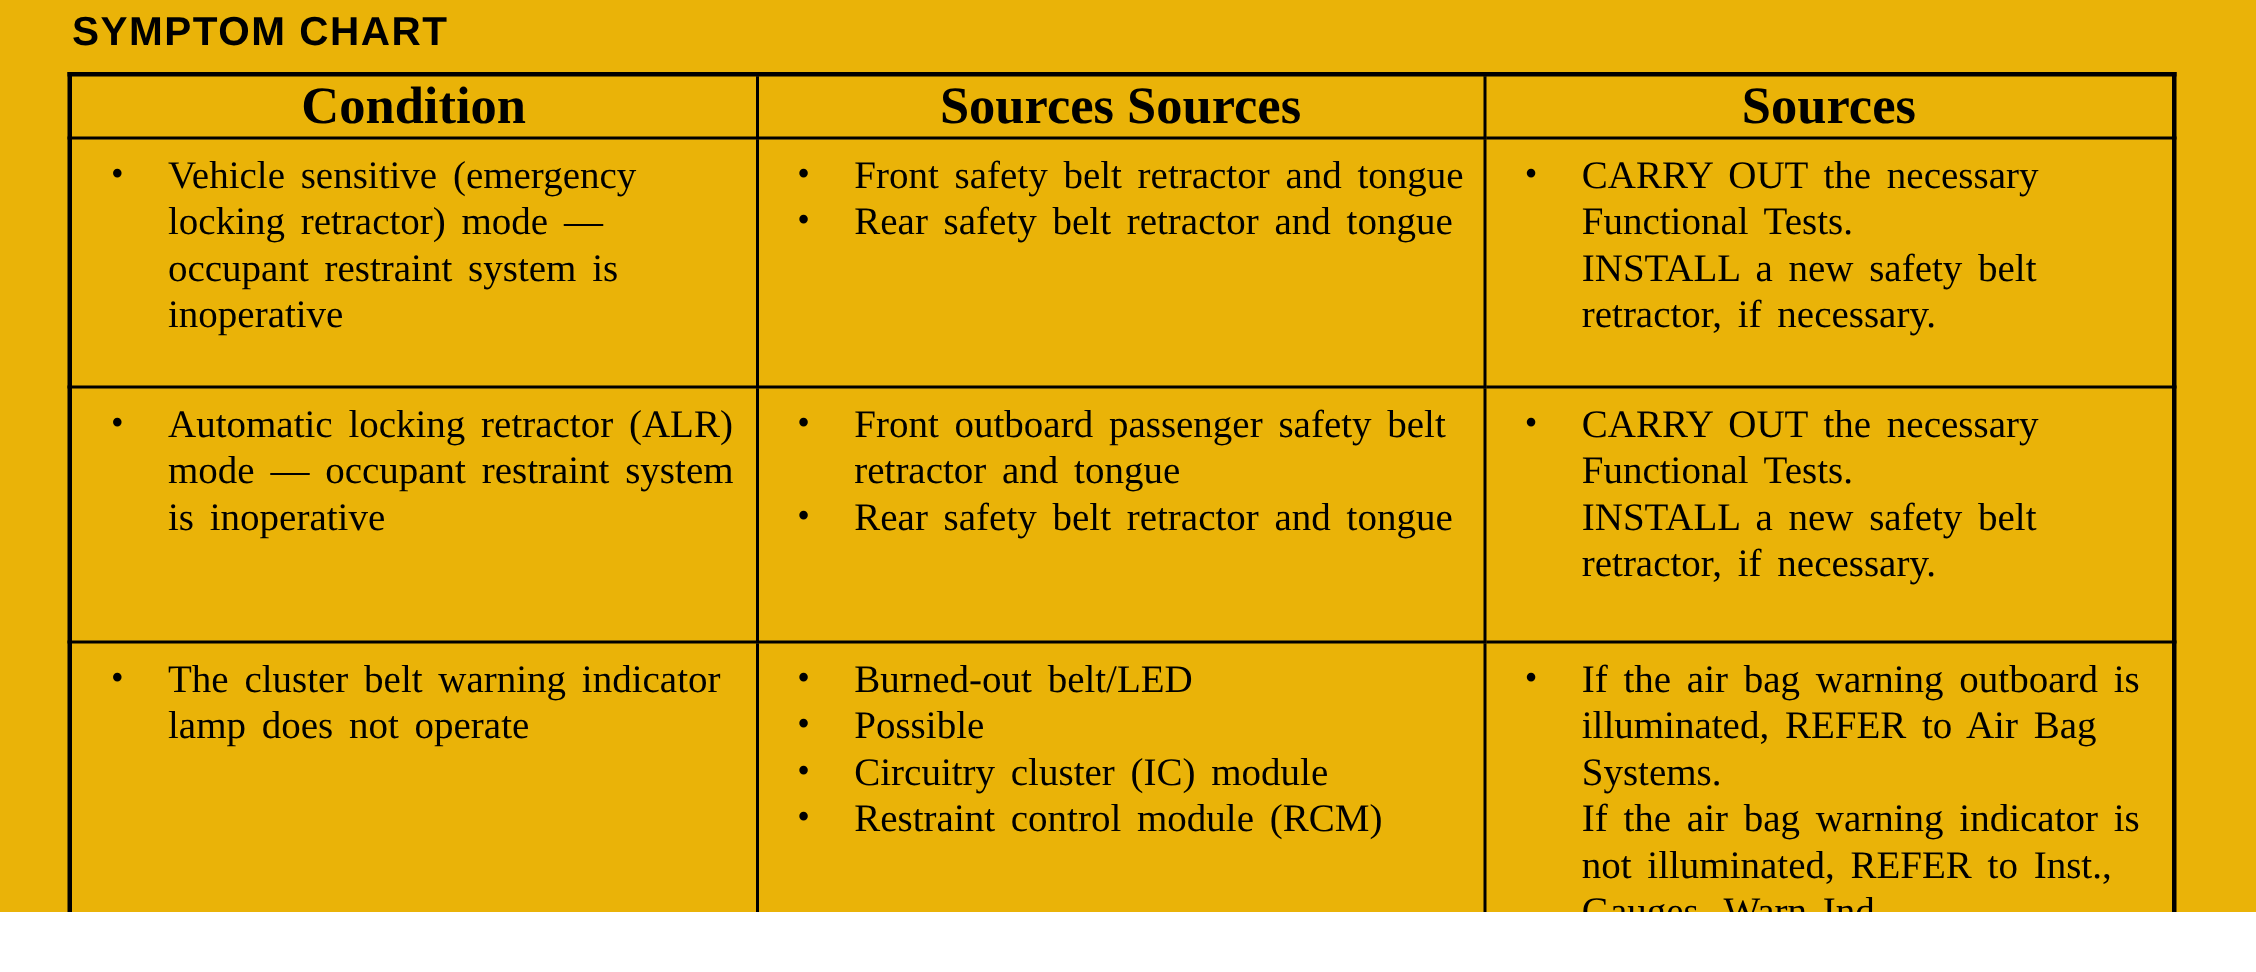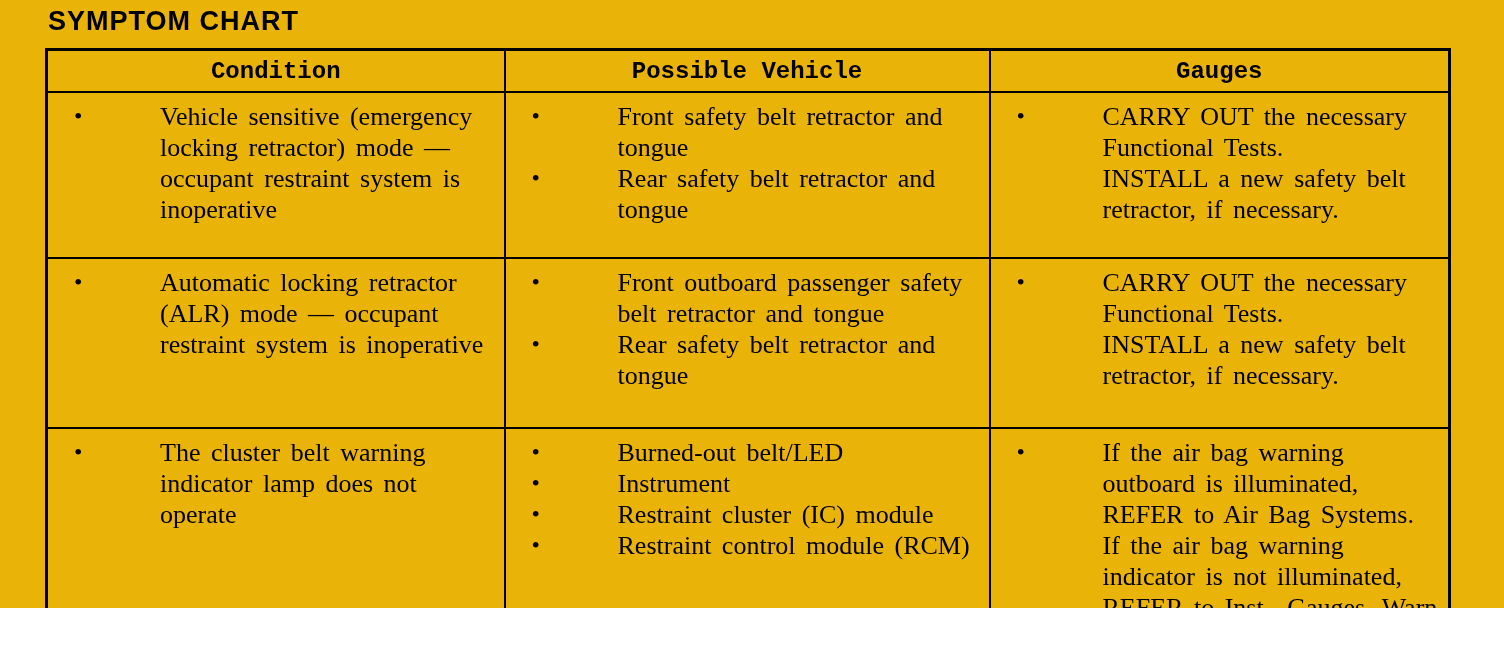--- a/index.html
+++ b/index.html
@@ -33,23 +33,23 @@
     border-collapse: collapse;
     table-layout: fixed;
     border: 3px solid #000000;
   }
   table.symptom-table col.c1 { width: 458px; }
   table.symptom-table col.c2 { width: 485px; }
   table.symptom-table col.c3 { width: 460px; }
   table.symptom-table th {
     border: 2px solid #000000;
     height: 40px;
-    font-family: Liberation Mono, monospace;
+    font-family: Liberation Serif, serif;
     font-weight: bold;
-    font-size: 24px;
+    font-size: 35px;
     text-align: center;
     vertical-align: middle;
     padding: 0;
   }
   table.symptom-table td {
     border: 2px solid #000000;
     vertical-align: top;
     padding: 8px 8px 8px 0;
     font-family: "Liberation Serif", "DejaVu Serif", serif;
     font-size: 26px;
@@ -65,40 +65,39 @@
   }
   .bullet-glyph {
     flex: none;
     width: 38px;
     padding-left: 26px;
     font-size: 24px;
   }
   .bullet-text {
     flex: 1;
     min-width: 0;
-    margin-left: 48px;
   }
 </style>
 </head>
 <body>
 
 <div class="page">
   <div class="doc-title">SYMPTOM CHART</div>
 
   <table class="symptom-table">
     <colgroup>
       <col class="c1">
         <col class="c2">
         <col class="c3">
     </colgroup>
     <thead>
       <tr>
         <th>Condition</th>
-        <th>Possible Vehicle</th>
-        <th>Gauges</th>
+        <th>Sources Sources</th>
+        <th>Sources</th>
       </tr>
     </thead>
     <tbody>
         <tr class="row-1">
           <td>
             <div class="bullet-item">
               <span class="bullet-glyph">•</span>
               <span class="bullet-text">
                 <div>Vehicle sensitive (emergency locking retractor) mode — occupant restraint system is inoperative</div>
               </span>
@@ -173,27 +172,27 @@
           <td>
             <div class="bullet-item">
               <span class="bullet-glyph">•</span>
               <span class="bullet-text">
                 <div>Burned-out belt/LED</div>
               </span>
             </div>
             <div class="bullet-item">
               <span class="bullet-glyph">•</span>
               <span class="bullet-text">
-                <div>Instrument</div>
-              </span>
-            </div>
-            <div class="bullet-item">
-              <span class="bullet-glyph">•</span>
-              <span class="bullet-text">
-                <div>Restraint cluster (IC) module</div>
+                <div>Possible</div>
+              </span>
+            </div>
+            <div class="bullet-item">
+              <span class="bullet-glyph">•</span>
+              <span class="bullet-text">
+                <div>Circuitry cluster (IC) module</div>
               </span>
             </div>
             <div class="bullet-item">
               <span class="bullet-glyph">•</span>
               <span class="bullet-text">
                 <div>Restraint control module (RCM)</div>
               </span>
             </div>
           </td>
           <td>

